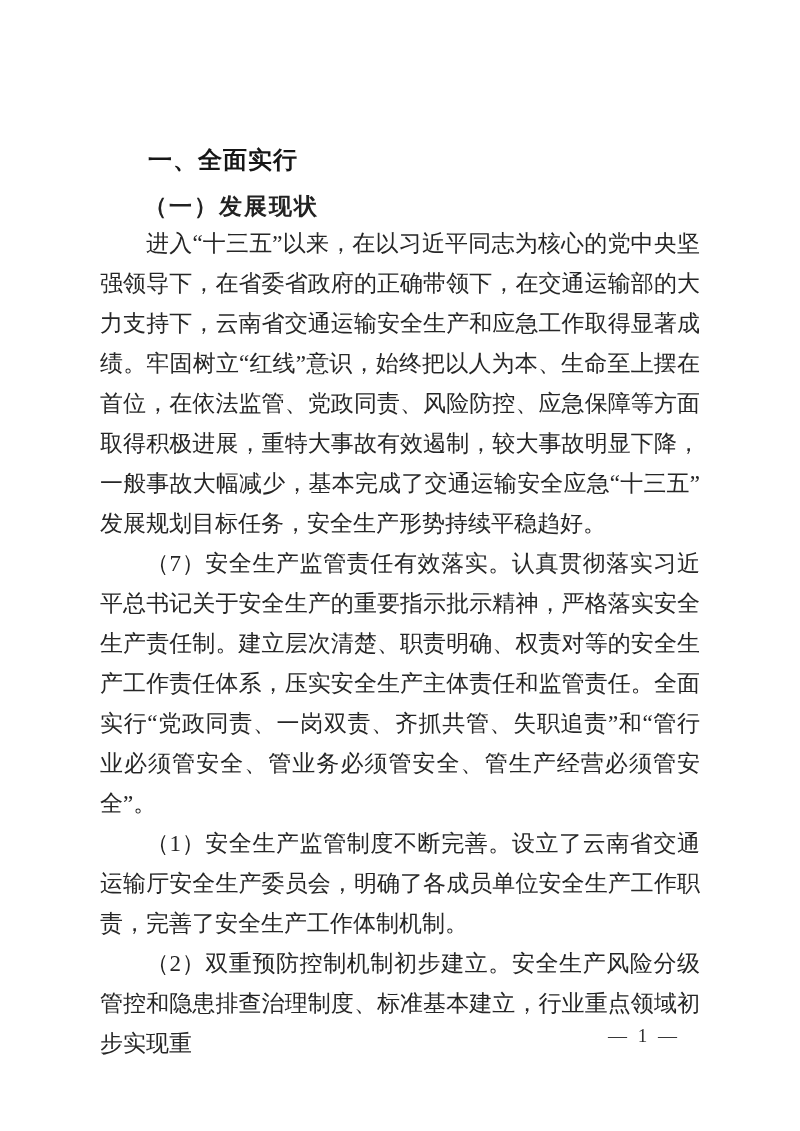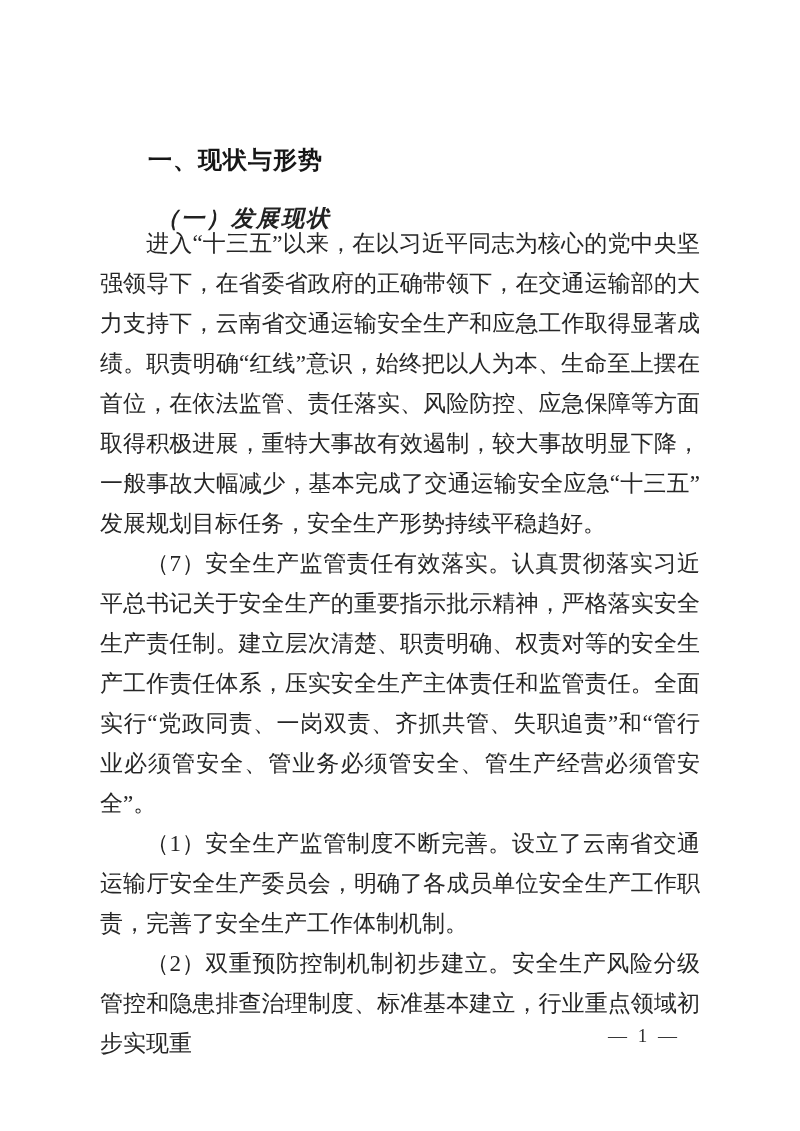--- a/index.html
+++ b/index.html
@@ -29,30 +29,29 @@
     font-size: 24px;
     line-height: 34px;
     color: #161616;
     letter-spacing: 1px;
   }
   .subsection-heading {
     position: absolute;
     left: 100px;
     top: 191px;
     width: 600px;
-    margin: 12px;
+    margin: 0;
     box-sizing: border-box;
     padding-left: 44px;
     font-family: "Liberation Serif", serif;
     font-weight: 600;
     font-size: 23px;
     line-height: 32px;
     color: #222222;
     letter-spacing: 2px;
-    font-style: italic;
   }
   .body-text {
     position: absolute;
     left: 100px;
     top: 224px;
     width: 600px;
   }
   .body-text p {
     margin: 0;
     font-size: 23px;
@@ -73,26 +72,26 @@
     letter-spacing: 3px;
     white-space: pre;
     font-family: "Liberation Serif", serif;
   }
 </style>
 </head>
 <body>
 
 <div class="page">
 
-  <h1 class="section-heading">一、现状与形势</h1>
+  <h1 class="section-heading">一、全面实行</h1>
 
   <h2 class="subsection-heading">（一）发展现状</h2>
 
   <div class="body-text">
-    <p>进入“十三五”以来，在以习近平同志为核心的党中央坚强领导下，在省委省政府的正确带领下，在交通运输部的大力支持下，云南省交通运输安全生产和应急工作取得显著成绩。职责明确“红线”意识，始终把以人为本、生命至上摆在首位，在依法监管、责任落实、风险防控、应急保障等方面取得积极进展，重特大事故有效遏制，较大事故明显下降，一般事故大幅减少，基本完成了交通运输安全应急“十三五”发展规划目标任务，安全生产形势持续平稳趋好。</p>
+    <p>进入“十三五”以来，在以习近平同志为核心的党中央坚强领导下，在省委省政府的正确带领下，在交通运输部的大力支持下，云南省交通运输安全生产和应急工作取得显著成绩。牢固树立“红线”意识，始终把以人为本、生命至上摆在首位，在依法监管、党政同责、风险防控、应急保障等方面取得积极进展，重特大事故有效遏制，较大事故明显下降，一般事故大幅减少，基本完成了交通运输安全应急“十三五”发展规划目标任务，安全生产形势持续平稳趋好。</p>
     <p>（7）安全生产监管责任有效落实。认真贯彻落实习近平总书记关于安全生产的重要指示批示精神，严格落实安全生产责任制。建立层次清楚、职责明确、权责对等的安全生产工作责任体系，压实安全生产主体责任和监管责任。全面实行“党政同责、一岗双责、齐抓共管、失职追责”和“管行业必须管安全、管业务必须管安全、管生产经营必须管安全”。</p>
     <p>（1）安全生产监管制度不断完善。设立了云南省交通运输厅安全生产委员会，明确了各成员单位安全生产工作职责，完善了安全生产工作体制机制。</p>
     <p>（2）双重预防控制机制初步建立。安全生产风险分级管控和隐患排查治理制度、标准基本建立，行业重点领域初步实现重</p>
   </div>
 
   <div class="page-number">— 1 —</div>
 
 </div>
 
 </body></html>

